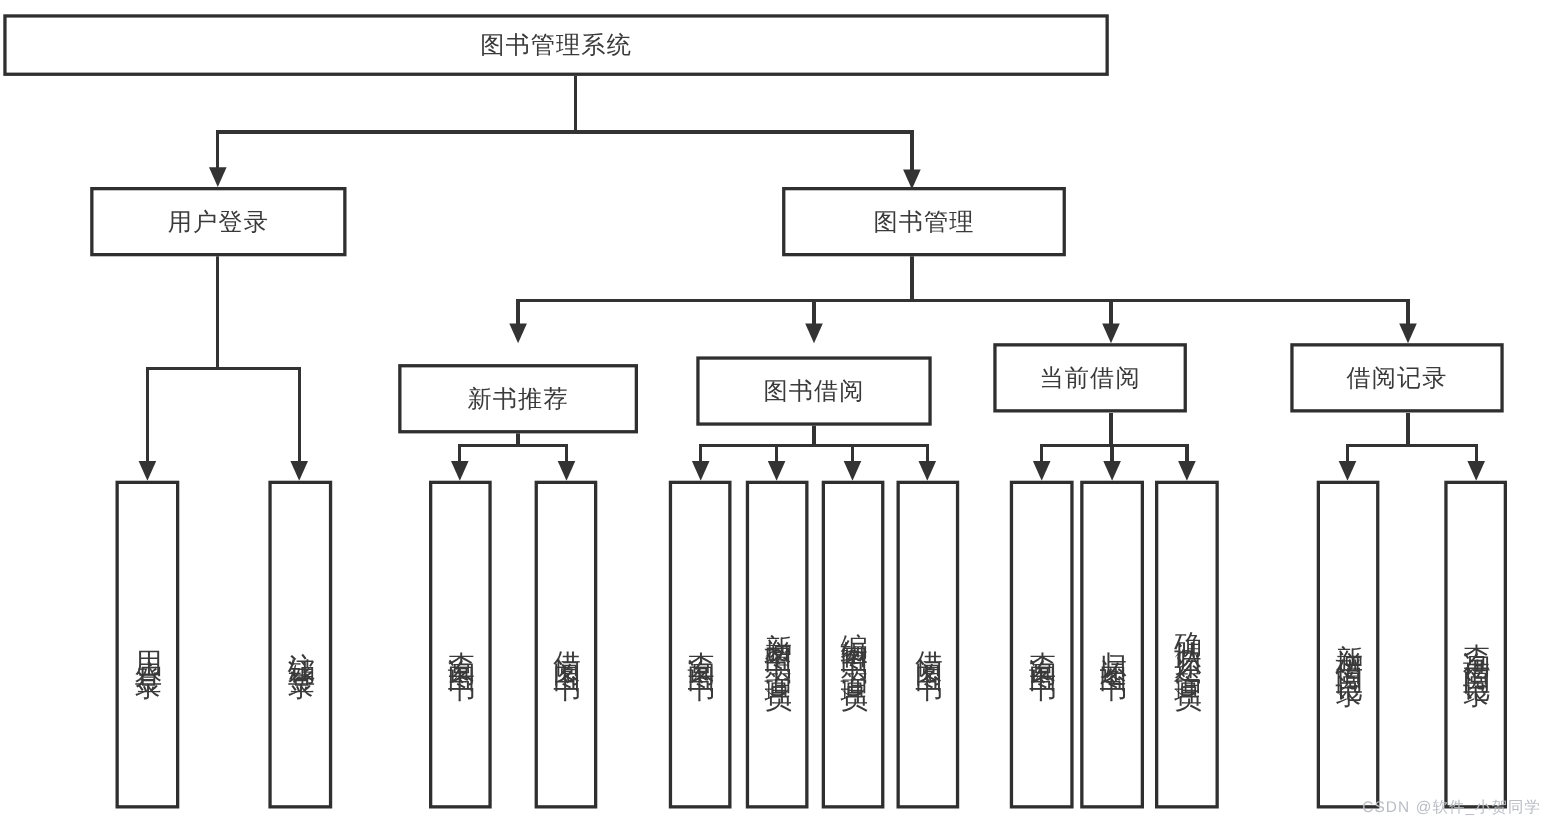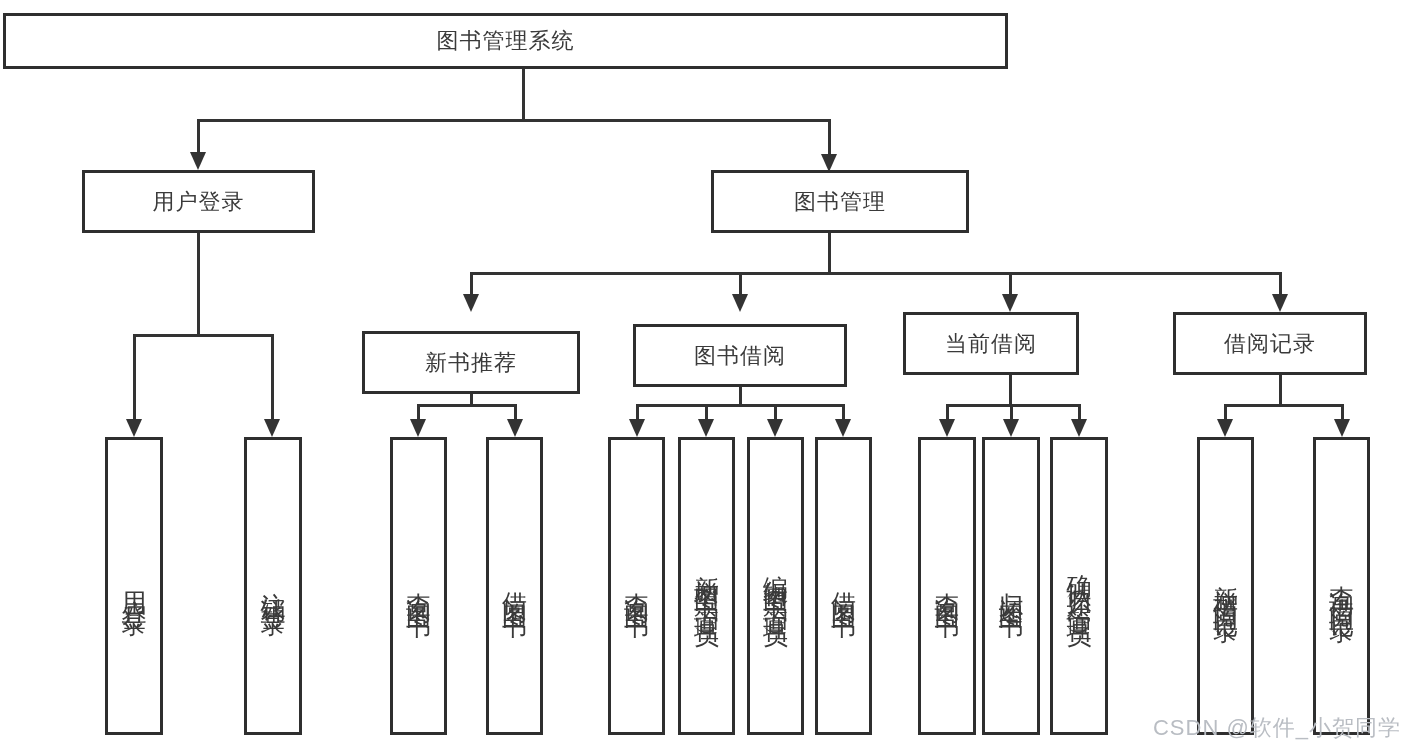--- a/index.html
+++ b/index.html
@@ -41,21 +41,21 @@
     writing-mode: vertical-rl;
     font-size: 25px;
     letter-spacing: 7px;
     color: #3a3a3a;
     line-height: 1;
   }
   .watermark {
     position: absolute;
     right: 4px;
     bottom: 4px;
-    font-size: 22px;
+    font-size: 14px;
     color: #b9bdc3;
     letter-spacing: 1px;
     z-index: 3;
     white-space: nowrap;
   }
 </style>
 </head>
 <body>
 
 <div class="stage">

